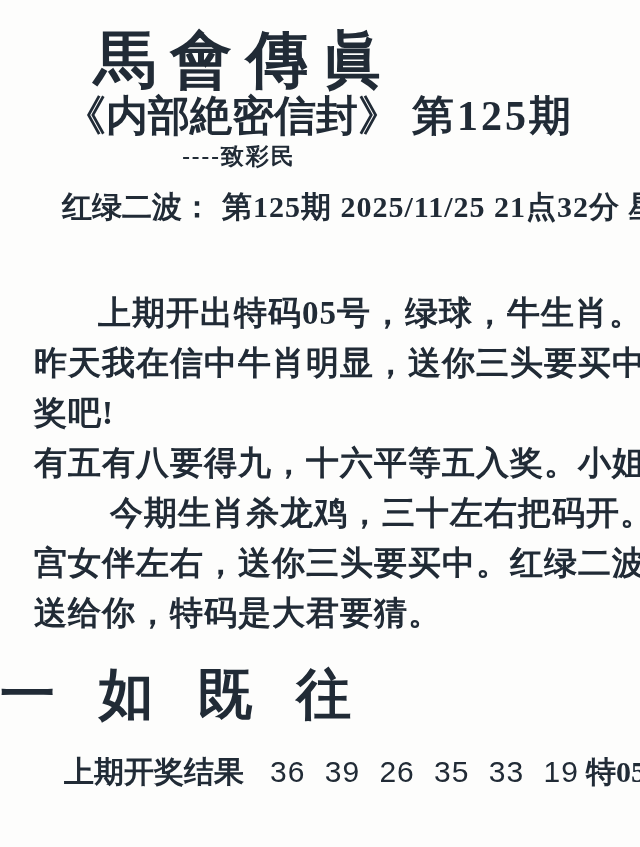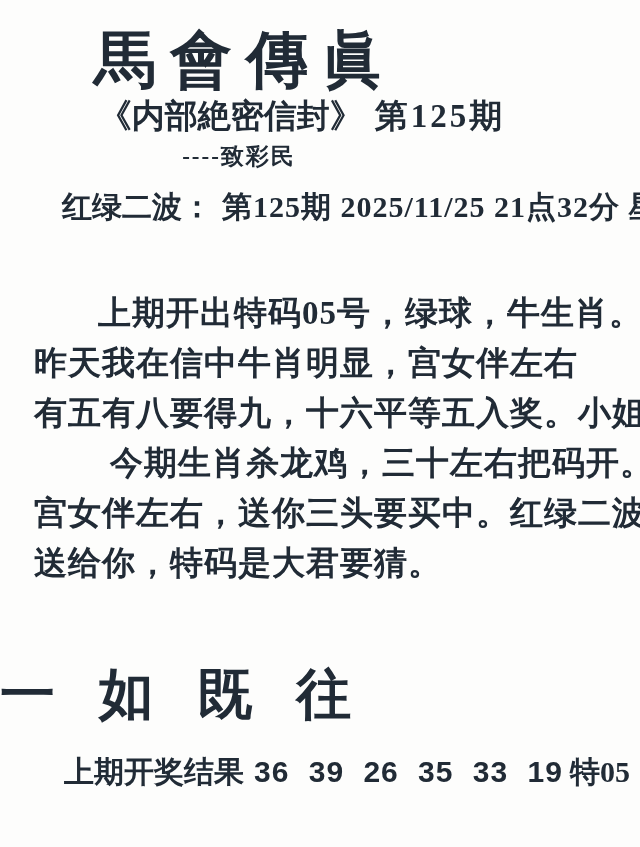--- a/index.html
+++ b/index.html
@@ -22,22 +22,22 @@
     font-size: 62px;
     font-weight: 700;
     letter-spacing: 14px;
     line-height: 88px;
     white-space: nowrap;
   }
   .subtitle {
     position: absolute;
     top: 94px; left: 0; right: 0;
     text-align: center;
-    padding-left: 88px;
-    font-size: 33px;
+    padding-left: 64px;
+    font-size: 42px;
     font-weight: 600;
     line-height: 44px;
     white-space: nowrap;
   }
   .subtitle .issue { margin-left: 12px; letter-spacing: 3px; }
   .dedication {
     position: absolute;
     top: 142px; left: 0; right: 0;
     text-align: center;
     padding-right: 38px;
@@ -85,25 +85,25 @@
   }
   .results {
     position: absolute;
     top: 752px; left: 64px;
     font-size: 30px;
     font-weight: 700;
     white-space: nowrap;
     line-height: 40px;
   }
   .results .nums {
-    margin-left: 10px;
+    margin-left: 26px;
     word-spacing: 10px;
     letter-spacing: 1px;
     font-family: "Liberation Sans", "DejaVu Sans", sans-serif;
-    font-weight: 700;
+    font-weight: 400;
   }
   .results .special { margin-left: 7px; }
 </style>
 </head>
 <body>
 
 <div class="sheet">
 
   <div class="title">馬會傳眞</div>
 
@@ -113,21 +113,22 @@
 
   <div class="dedication">----致彩民</div>
 
   <div class="greeting">
     <span>红绿二波：</span><span class="meta">第125期 2025/11/25 21点32分 星期二</span>
   </div>
 
 
   <div class="body-text">
     <div class="line indent-1">上期开出特码05号，绿球，牛生肖。</div>
-    <div class="line">昨天我在信中牛肖明显，宫女伴左右</div>
+    <div class="line">昨天我在信中牛肖明显，送你三头要买中</div>
+    <div class="line">奖吧!</div>
     <div class="line">有五有八要得九，十六平等五入奖。小姐</div>
     <div class="line indent-2">今期生肖杀龙鸡，三十左右把码开。</div>
     <div class="line">宫女伴左右，送你三头要买中。红绿二波</div>
     <div class="line">送给你，特码是大君要猜。</div>
   </div>
 
   <div class="slogan">一 如 既 往</div>
 
   <div class="results">
     <span>上期开奖结果</span><span class="nums">36 39 26 35 33 19</span><span class="special">特05</span>

